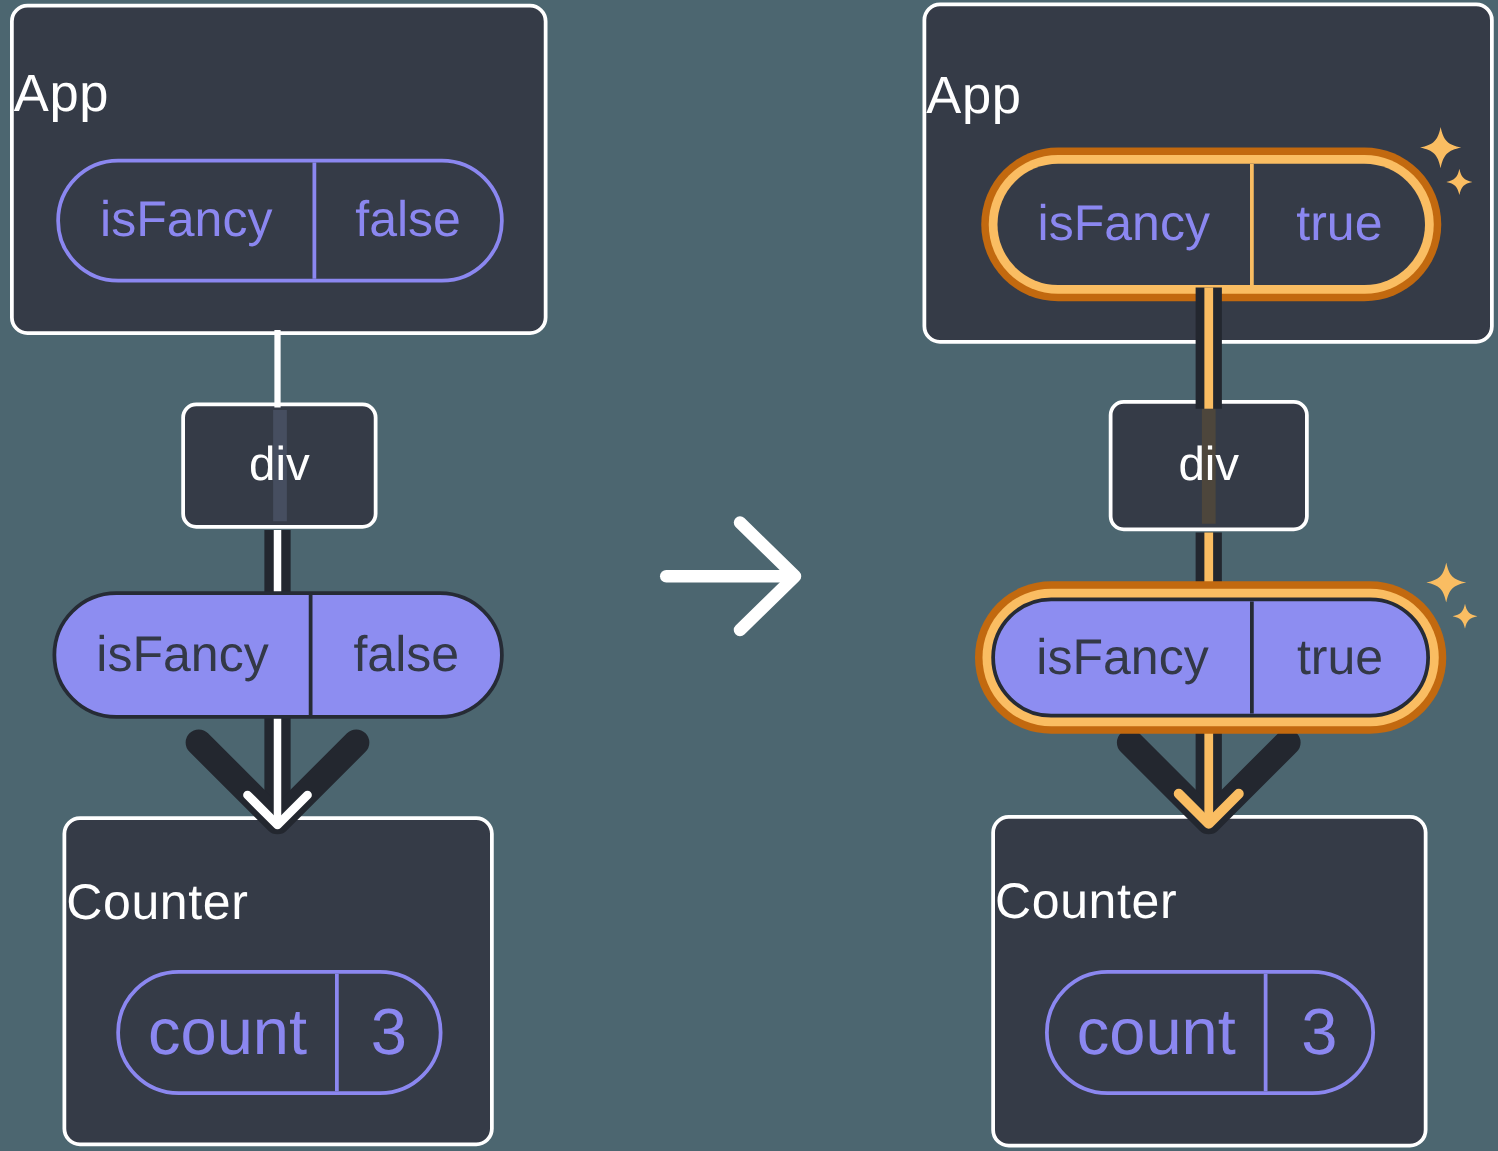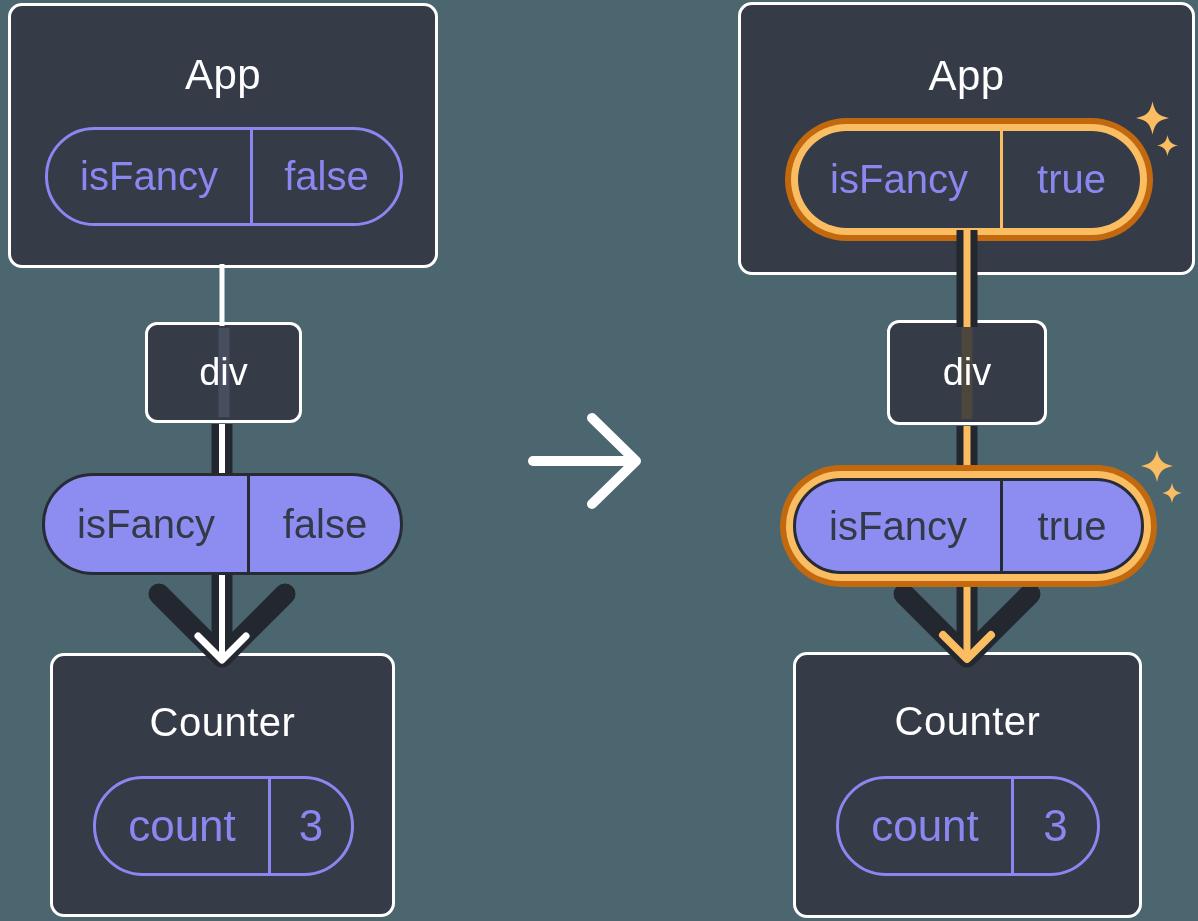--- a/index.html
+++ b/index.html
@@ -7,21 +7,21 @@
   .canvas{
     position:relative;width:1198px;height:921px;background:#4C6670;
     font-family:"Liberation Sans",sans-serif;overflow:hidden;
   }
   
   .node{
     position:absolute;background:#353B47;border:3px solid #FFFFFF;
     border-radius:14px;z-index:1;
   }
   .node-title{
-    position:absolute;left:0;right:0;text-align:center;color:#FFFFFF;
+    position:absolute;left:0;right:0;color:#FFFFFF;
     font-size:42px;line-height:1;letter-spacing:.5px;
   }
   .app-before{left:8px;top:3px;width:430px;height:265px;}
   .app-after{left:738px;top:2px;width:457px;height:273px;}
   .div-before{left:145px;top:322px;width:157px;height:101px;border-radius:12px;}
   .div-after{left:887px;top:320px;width:160px;height:105px;border-radius:12px;}
   .counter-before{left:50px;top:653px;width:345px;height:264px;}
   .counter-after{left:793px;top:652px;width:349px;height:266px;}
   .div-label{
     position:absolute;left:0;right:0;top:0;bottom:0;display:flex;
@@ -42,21 +42,21 @@
     display:flex;align-items:center;justify-content:center;
     font-size:40px;
   }
   .pill-outline{border:3px solid #8B87F0;color:#8B87F0;background:transparent;}
   .pill-outline .cell.right{border-left:3px solid #8B87F0;flex:1;}
   .pill-solid{background:#8D8DF1;border:3px solid #262B35;color:#333947;}
   .pill-solid .cell.right{border-left:3px solid #262B35;flex:1;}
   .app-pill-before{left:34px;top:121px;width:358px;height:99px;}
   .app-pill-before .cell.left{width:202px;}
   .counter-pill{font-size:38px;}
-  .counter-pill .cell{font-size:44px;}
+  .counter-pill .cell{font-size:52px;}
   .counter-pill-before{left:40px;top:120px;width:261px;height:100px;}
   .counter-pill-after{left:40px;top:121px;width:264px;height:100px;}
   .counter-pill-before .cell.left,.counter-pill-after .cell.left{width:172px;}
   .mid-pill-before{left:42px;top:473px;width:361px;height:102px;border-radius:60px;}
   .mid-pill-before .cell.left{width:202px;}
   
   .ring{
     position:absolute;background:#C2690F;border-radius:70px;padding:6px;z-index:10;
   }
   .ring-inner{

